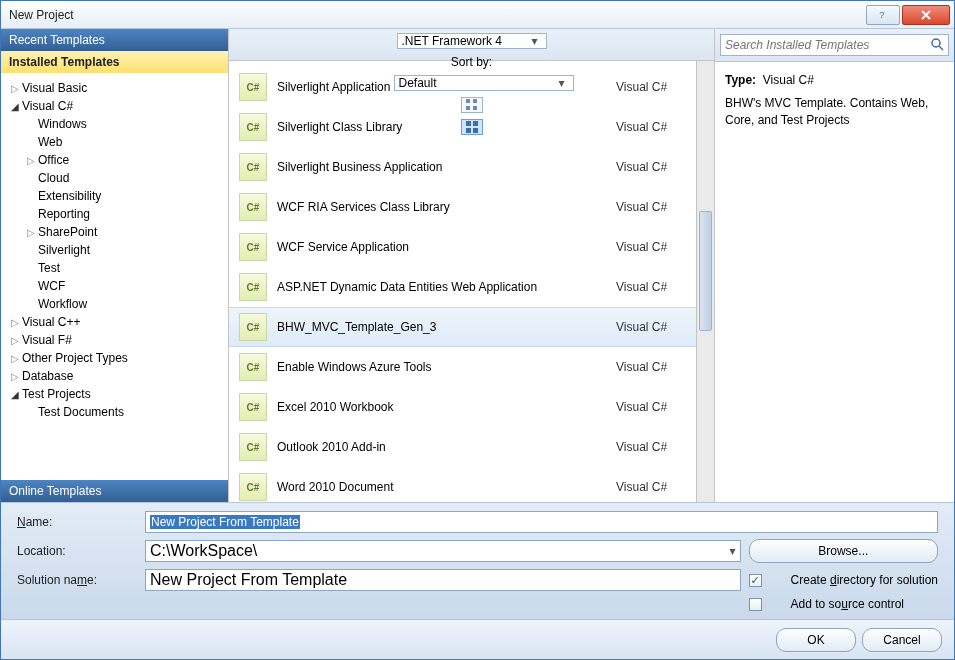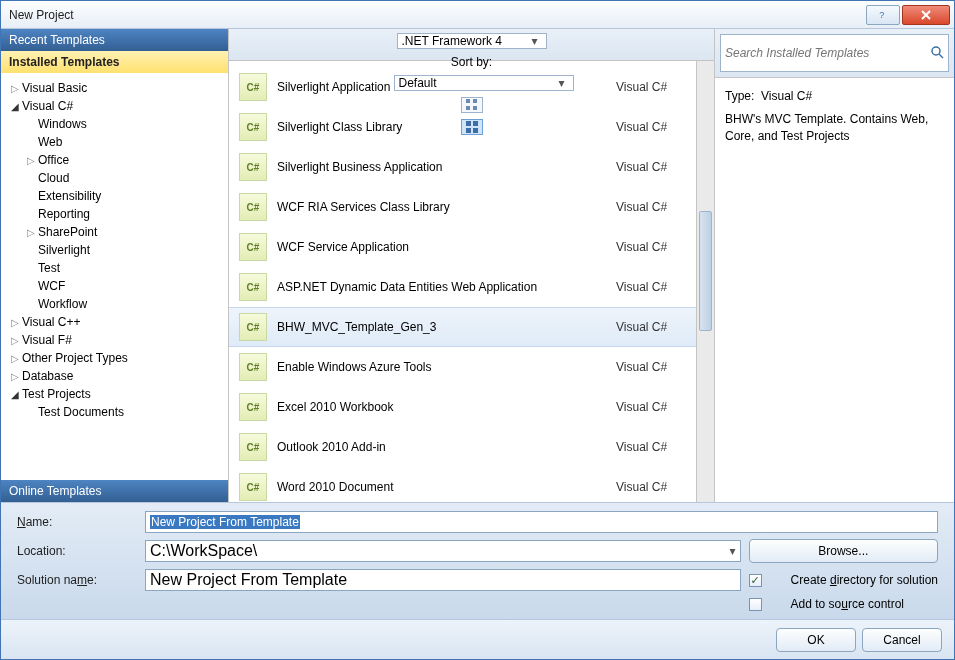--- a/index.html
+++ b/index.html
@@ -38,33 +38,33 @@
 .template-row { height:40px; display:flex; align-items:center; padding:0 10px;}
 .template-row.selected { background:linear-gradient(#eef4fb,#dfebf8); border-top:1px solid #c4d6ec; border-bottom:1px solid #c4d6ec; }
 .template-row .ticon { width:28px; height:28px; margin-right:10px; border:1px solid #c8d8a4; background:linear-gradient(#f6fadb,#e4edb6); display:flex; align-items:center; justify-content:center; font-size:10px; color:#5f7e2a; font-weight:bold;}
 .template-row .tname { flex:1; }
 .template-row .tlang { width:70px; text-align:left; color:#333; }
 .fake-scrollbar { width:18px; background:#eaeaea; border-left:1px solid #c4c4c4; position:relative;}
 .fake-scrollbar .thumb { position:absolute; left:2px; right:2px; top:150px; height:120px; background:linear-gradient(90deg,#d9e3ee,#bcd0e6); border:1px solid #9fb4cc; border-radius:2px;}
 
 .infopanel { width:240px; border-left:1px solid #c4c4c4; background:#fff; display:flex; flex-direction:column; }
 .searchwrap { padding:5px; background:linear-gradient(#e9f0f8,#dbe6f2); border-bottom:1px solid #c4c4c4; }
-.searchbox { height:38px; border:1px solid #9fb4cc; background:#fff; display:flex; align-items:center; padding:10px 4px;}
+.searchbox { height:22px; border:1px solid #9fb4cc; background:#fff; display:flex; align-items:center; padding:10px 4px;}
 .searchbox input { border:none; outline:none; flex:1; font-style:italic; color:#777; font-size:12px; background:transparent;}
 .searchbox .icon { color:#3d6fa6; }
 .description { padding:10px 10px; line-height:1.4; }
-.description b { font-weight:normal; }
+.description b { font-weight:bold; }
 
 .bottomform { background:linear-gradient(#e3ecf6,#c9d9eb); padding:8px 16px 8px 16px; display:grid; grid-template-columns: 120px 1fr auto; gap:6px 8px; align-items:center;}
 .bottomform label { color:#222; }
 .bottomform label u { text-decoration:underline; }
 .textinput { height:22px; border:1px solid #8aa6c1; background:#fff; padding:0 4px; display:flex; align-items:center;}
 .textinput input { border:none; outline:none; flex:1; font-size:16px; background:transparent;}
 .textinput .sel { background:#3a79c2; color:#fff; padding:0 1px;}
-.btn { height:24px; min-width:76px; padding:0 10px; border:1px solid #8aa6c1; background:linear-gradient(#fdfefe,#e2ebf6); border-radius:4px; display:flex; align-items:center; justify-content:center;}
+.btn { height:24px; min-width:76px; padding:0 10px; border:1px solid #8aa6c1; background:linear-gradient(#fdfefe,#e2ebf6); border-radius:10px; display:flex; align-items:center; justify-content:center;}
 .checkbox { width:13px; height:13px; border:1px solid #7a93b0; background:linear-gradient(#fff,#e6eef8); display:inline-flex; align-items:center; justify-content:center; margin-right:5px;}
 .checkbox.checked::after { content:"✓"; font-size:11px; color:#2b5f2b; line-height:1; }
 .checkrow { display:flex; align-items:center;gap:24px; }
 
 .footer { height:40px; border-top:1px solid #b6c6dc; background:linear-gradient(#edf3fa,#d9e5f3); display:flex; align-items:center; justify-content:flex-end; padding:0 12px; gap:6px;}
 </style>
 </head>
 <body>
 
 <div class="titlebar">

